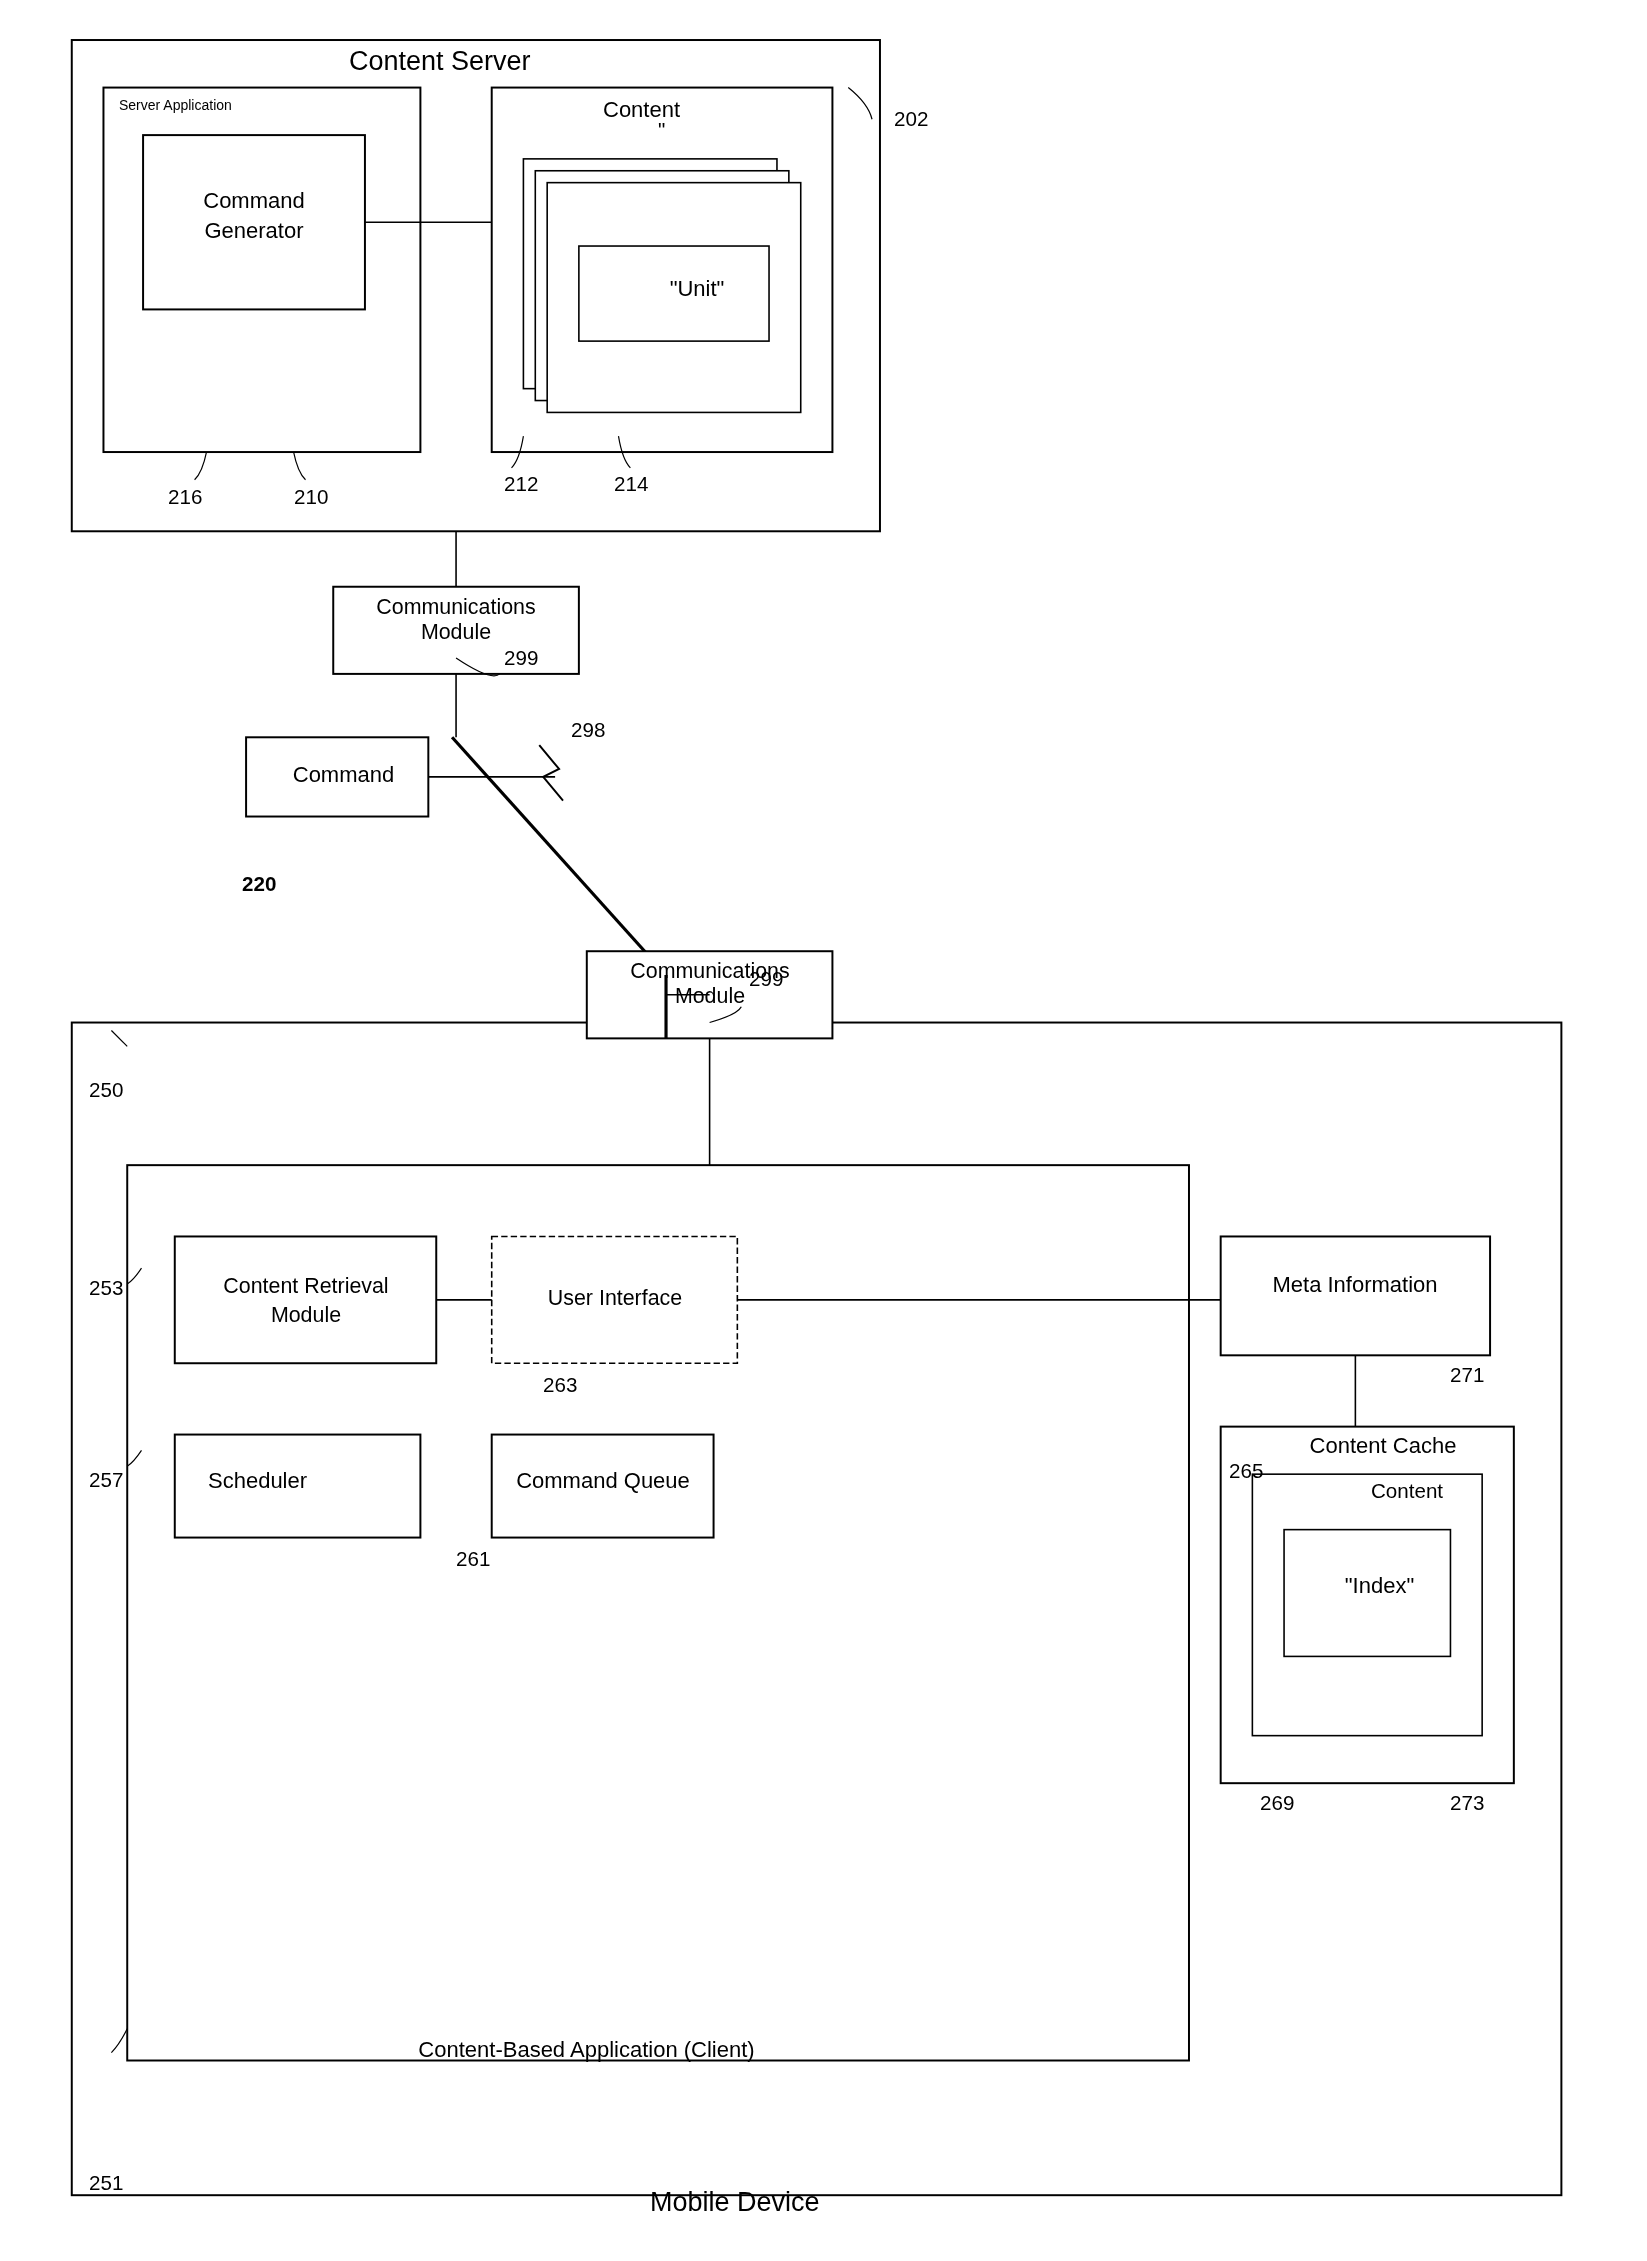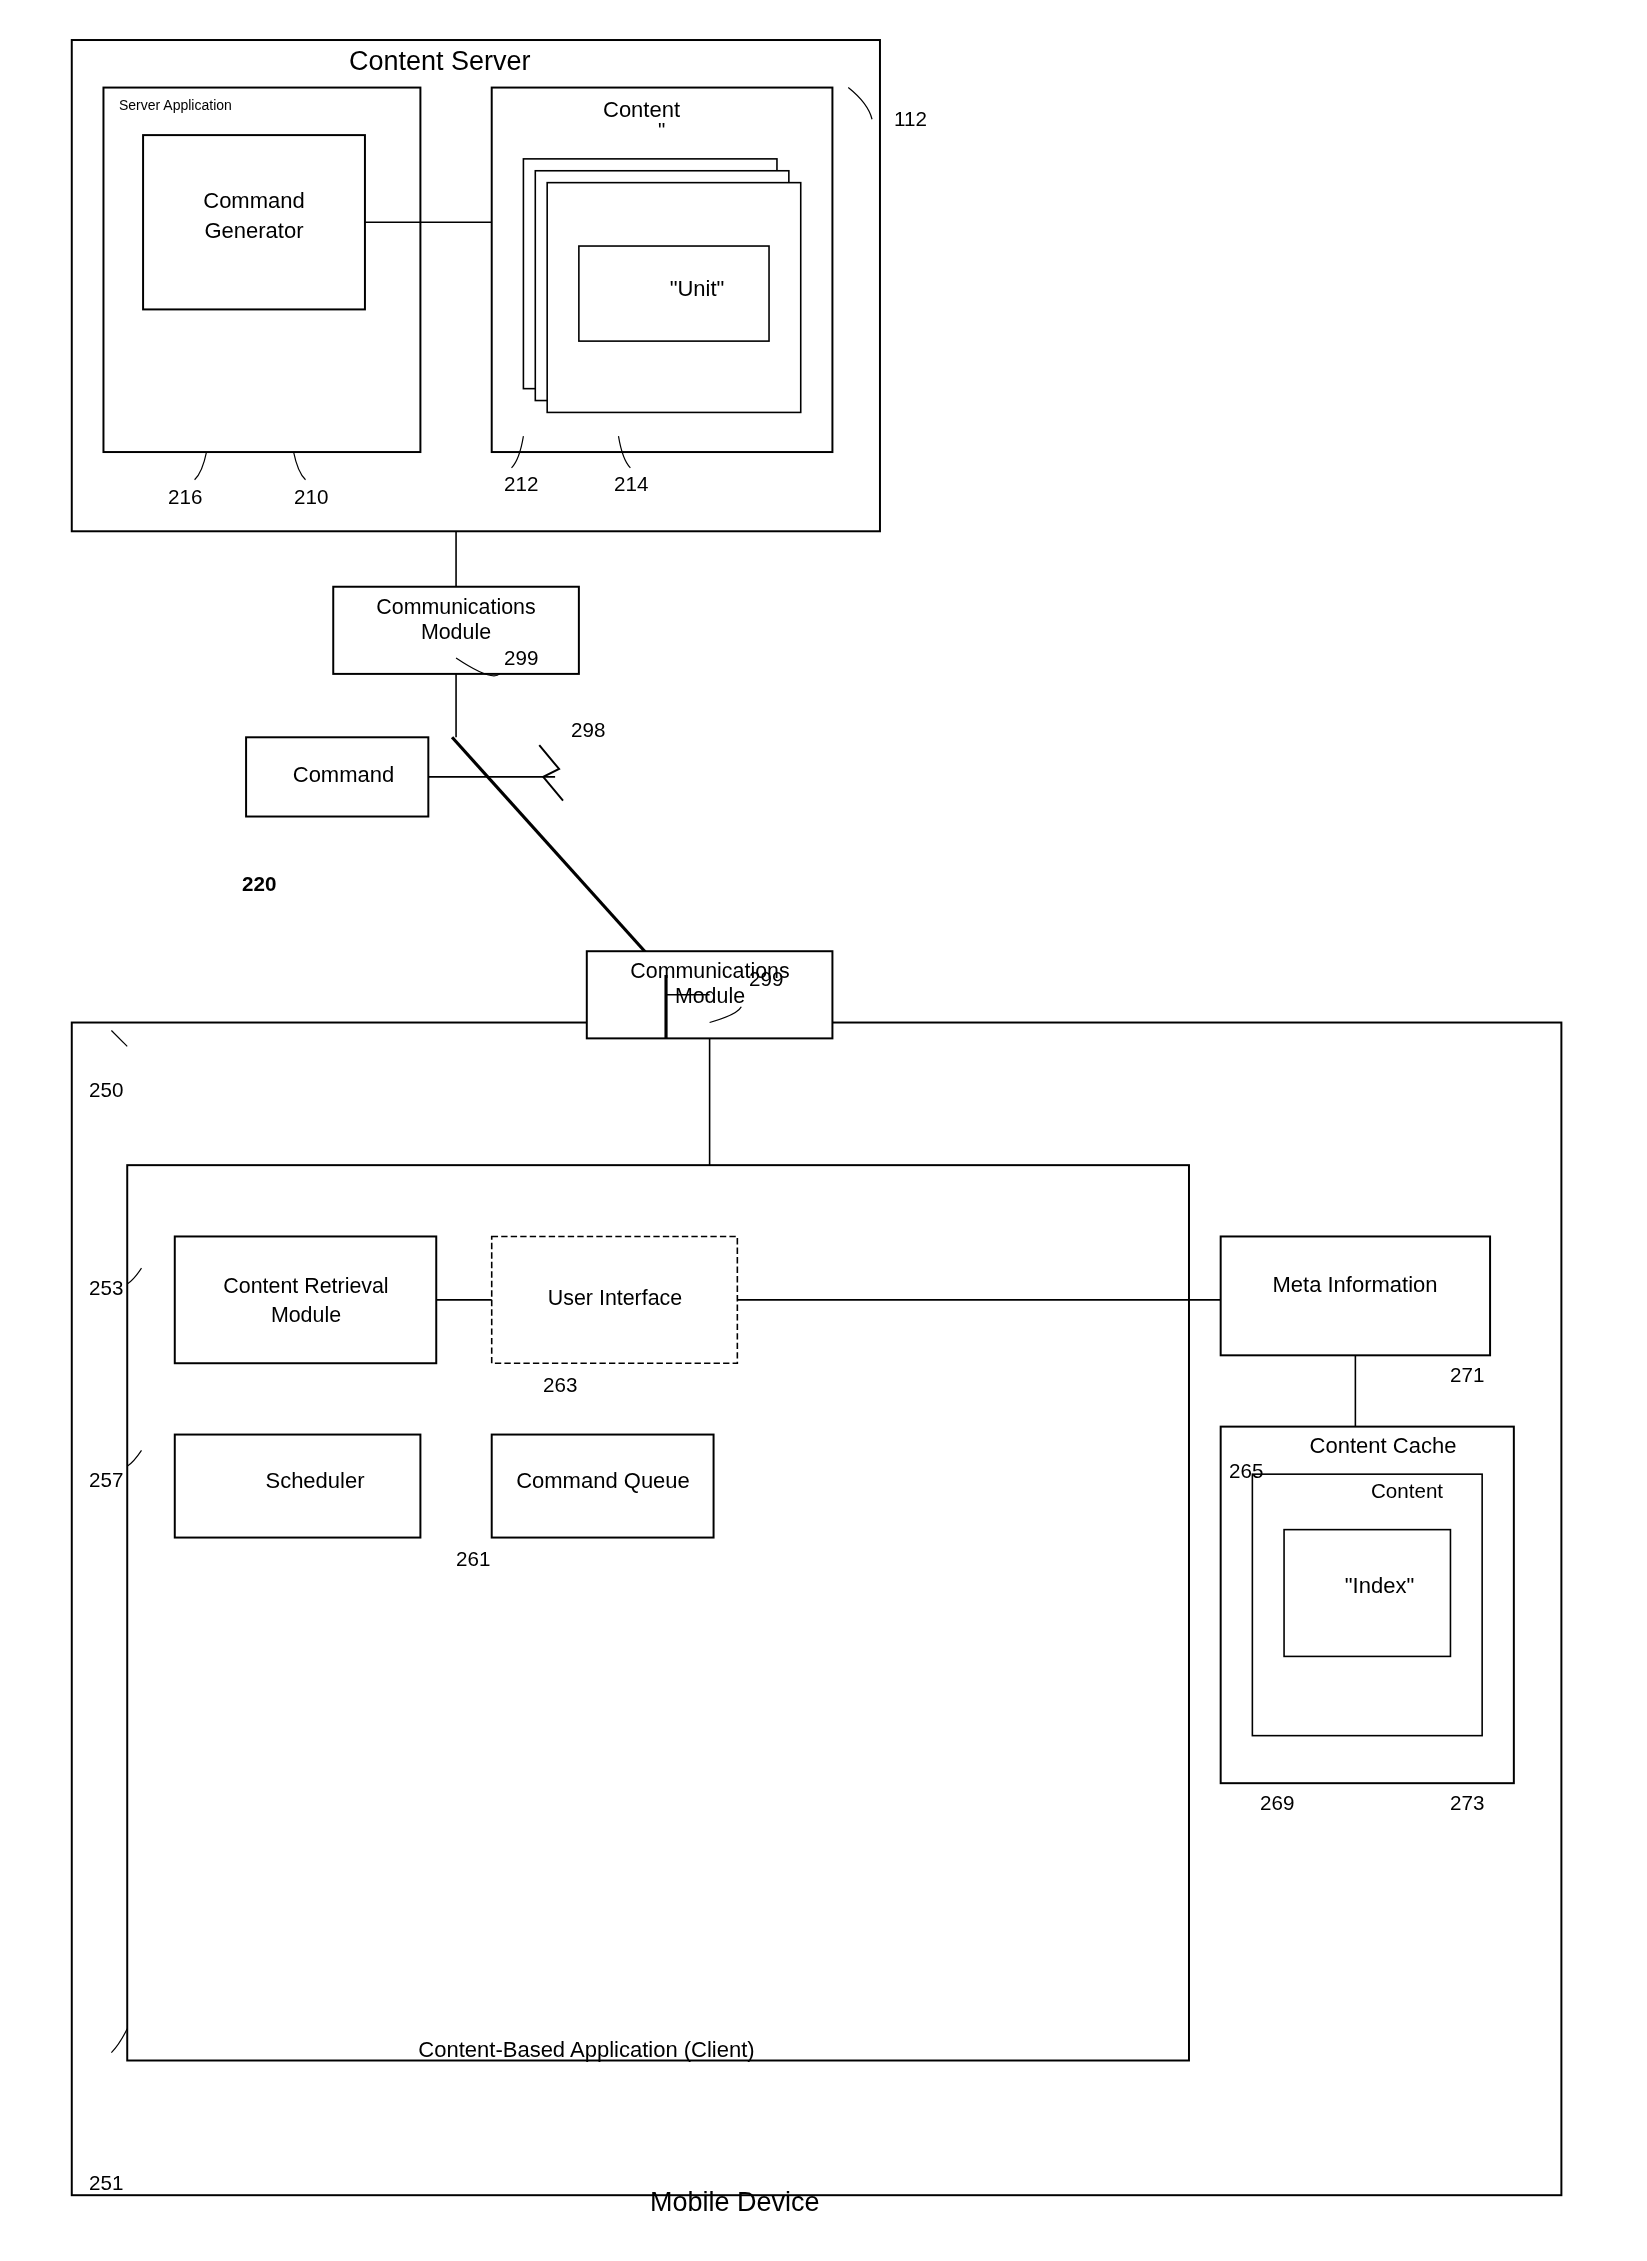--- a/index.html
+++ b/index.html
@@ -121,21 +121,21 @@
 
     <path d="M 118 1560 Q 108 1575 100 1580" fill="none" stroke="#000" stroke-width="1.5"></path>
 
     <path d="M 118 1790 Q 108 1805 100 1810" fill="none" stroke="#000" stroke-width="1.5"></path>
 
     <polyline points="620,900 645,930 625,940 650,970" fill="none" stroke="#000" stroke-width="2.5"></polyline>
   </svg>
 
   <div class="label" style="top:14.3px; left:301px; font-size:27px; font-weight:normal;">Content Server</div>
 
-  <div class="label" style="top:75px; left:846px; font-size:20.6px;">112</div>
+  <div class="label" style="top:75px; left:846px; font-size:20.6px;">202</div>
 
   <div class="label" style="top:65px; left:71px; font-size:14px;">Server Application</div>
 
   <div class="label" style="top:154px; left:111px; font-size:22px; line-height:1.35; width:190px; text-align:center;">Command Generator</div>
 
   <div class="label" style="top:453px; left:120px; font-size:20.6px;">216</div>
 
   <div class="label" style="top:453px; left:246px; font-size:20.6px;">210</div>
 
   <div class="label" style="top:65px; left:555px; font-size:22px;">Content</div>
@@ -175,21 +175,21 @@
   <div class="label" style="top:1244px; left:41px; font-size:20.6px;">253</div>
 
   <div class="label" style="top:1240px; left:139px; font-size:21.4px; text-align:center; width:238px; line-height:1.35;">Content Retrieval Module</div>
 
   <div class="label" style="top:1254px; left:456px; font-size:21.4px; text-align:center; width:222px;">User Interface</div>
 
   <div class="label" style="top:1341px; left:495px; font-size:20.6px;">263</div>
 
   <div class="label" style="top:1436px; left:41px; font-size:20.6px;">257</div>
 
-  <div class="label" style="top:1436px; left:160px; font-size:22px; text-align:center; width:214px;">Scheduler</div>
+  <div class="label" style="top:1436px; left:160px; font-size:22px; text-align:left; width:214px;">Scheduler</div>
 
   <div class="label" style="top:1436px; left:452px; font-size:22px; text-align:center; width:206px;">Command Queue</div>
 
   <div class="label" style="top:1515px; left:408px; font-size:20.6px;">261</div>
 
   <div class="label" style="top:1238px; left:1184px; font-size:22px; text-align:center; width:246px; line-height:1.35;">Meta Information</div>
 
   <div class="label" style="top:1331px; left:1402px; font-size:20.6px;">271</div>
 
   <div class="label" style="top:1427px; left:1181px; font-size:20.6px;">265</div>

